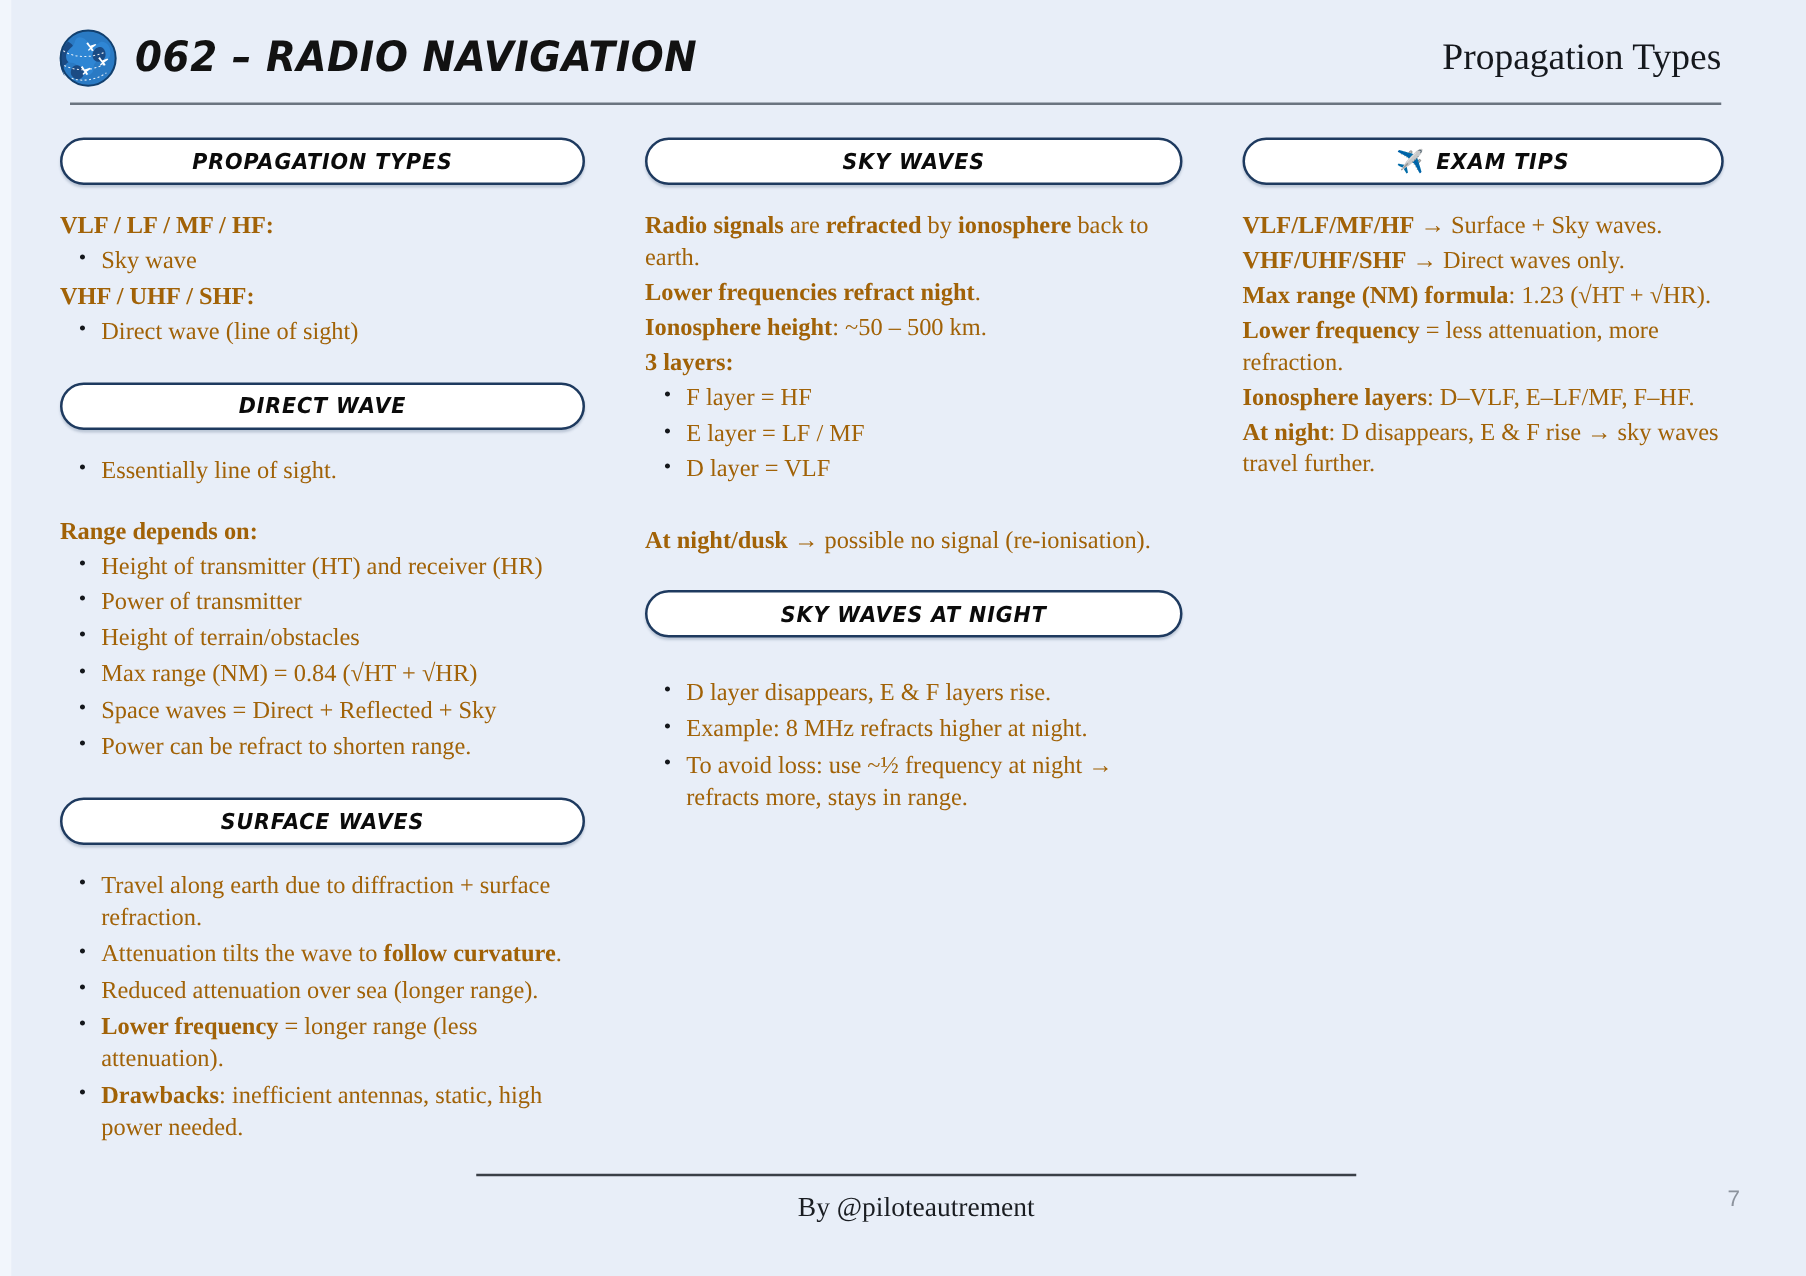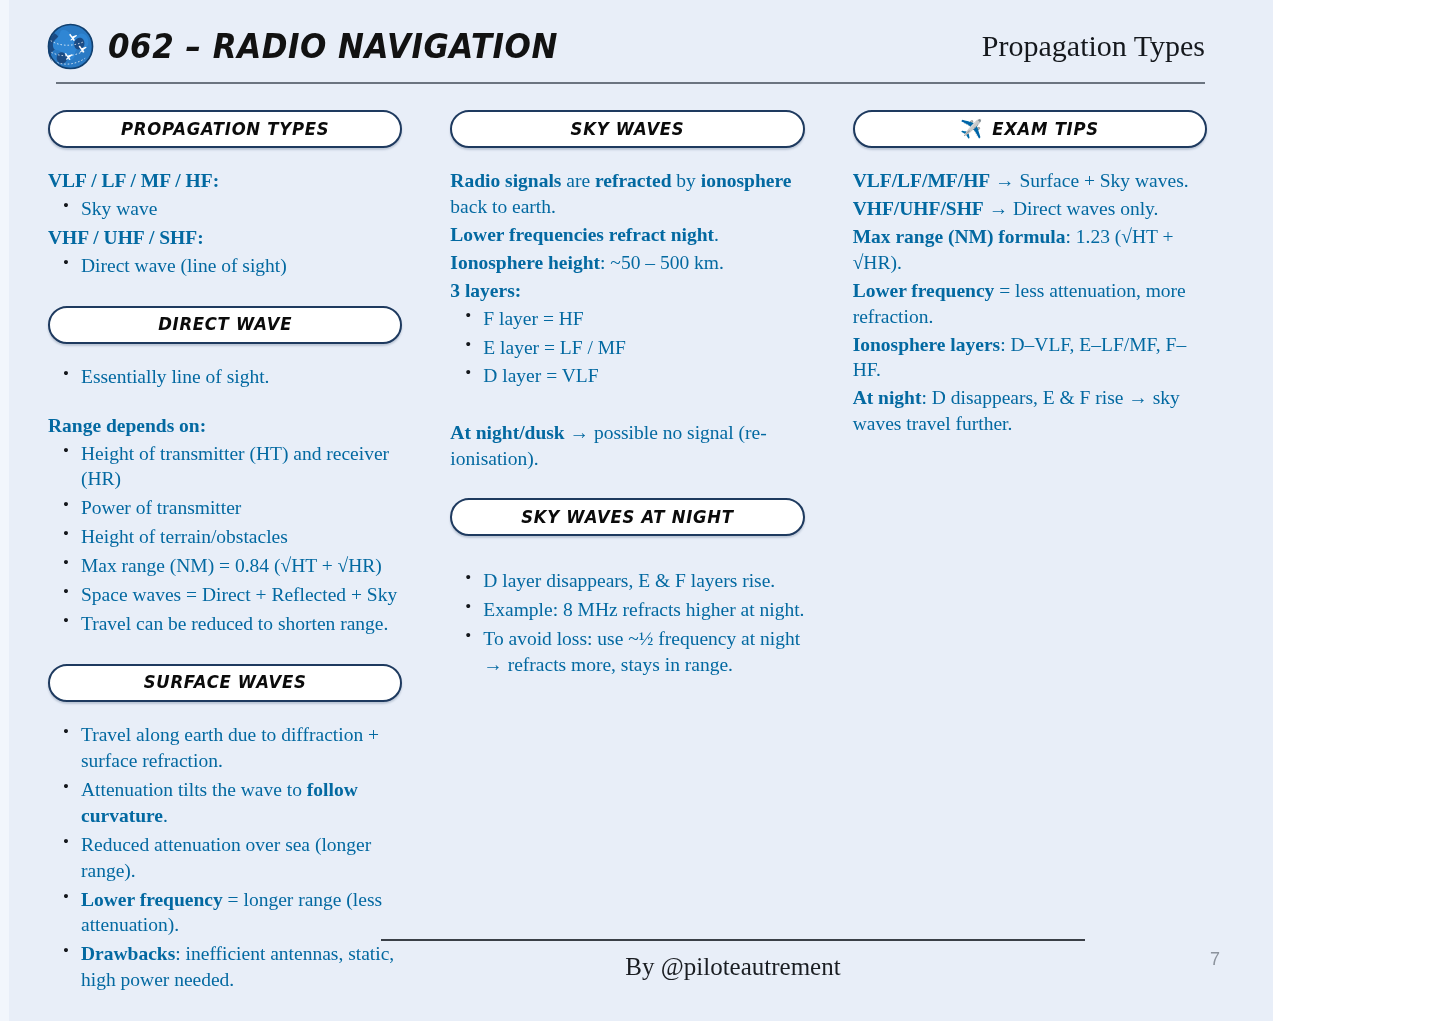--- a/index.html
+++ b/index.html
@@ -8,21 +8,21 @@
   body {
     width: 1445px;
     height: 1021px;
     background: #ffffff;
     font-family: "Liberation Serif", serif;
     overflow: hidden;
   }
 
   .page {
     position: relative;
-    width: 1273px;
+    width: 1445px;
     height: 1021px;
     background: #e8eef8;
     border-left: 9px solid #f2f6fc;
     padding: 0;
   }
 
   
   .header {
     position: relative;
     height: 92px;
@@ -109,21 +109,21 @@
   .pill-emoji {
     font-size: 18px;
     line-height: 1;
   }
 
   
   .body-text {
     font-family: "Liberation Serif", serif;
     font-size: 19.5px;
     line-height: 1.33;
-    color: #0369a1;
+    color: #a16207;
   }
   .line { margin: 0 0 2px 0; }
   .line b, .bold { font-weight: 700; }
 
   ul.bullets {
     margin: 0 0 0 0;
     padding-left: 33px;
     list-style: none;
   }
   ul.bullets li {
@@ -162,21 +162,21 @@
     height: 2px;
     background: #3a3f47;
   }
   .footer-credit {
     position: absolute;
     left: 372px;
     width: 704px;
     top: 22px;
     text-align: center;
     font-family: "Liberation Serif", serif;
-    font-size: 25px;
+    font-size: 22px;
     color: #1a1d22;
   }
   .page-number {
     position: absolute;
     right: 53px;
     top: 18px;
     font-family: "Liberation Sans", sans-serif;
     font-size: 18px;
     color: #8c939d;
   }
@@ -241,21 +241,21 @@
           <li>Essentially line of sight.</li>
         </ul>
         <div class="gap-md"></div>
         <div class="line"><b>Range depends on:</b></div>
         <ul class="bullets">
           <li>Height of transmitter (HT) and receiver (HR)</li>
           <li>Power of transmitter</li>
           <li>Height of terrain/obstacles</li>
           <li>Max range (NM) = 0.84 (√HT + √HR)</li>
           <li>Space waves = Direct + Reflected + Sky</li>
-          <li>Travel can be reduced to shorten range.</li>
+          <li>Power can be refract to shorten range.</li>
         </ul>
       </div>
 
       <div class="spacer-24"></div>
 
       <div class="pill">
         <span class="pill-label">SURFACE WAVES</span>
       </div>
       <div class="body-text">
         <ul class="bullets">

